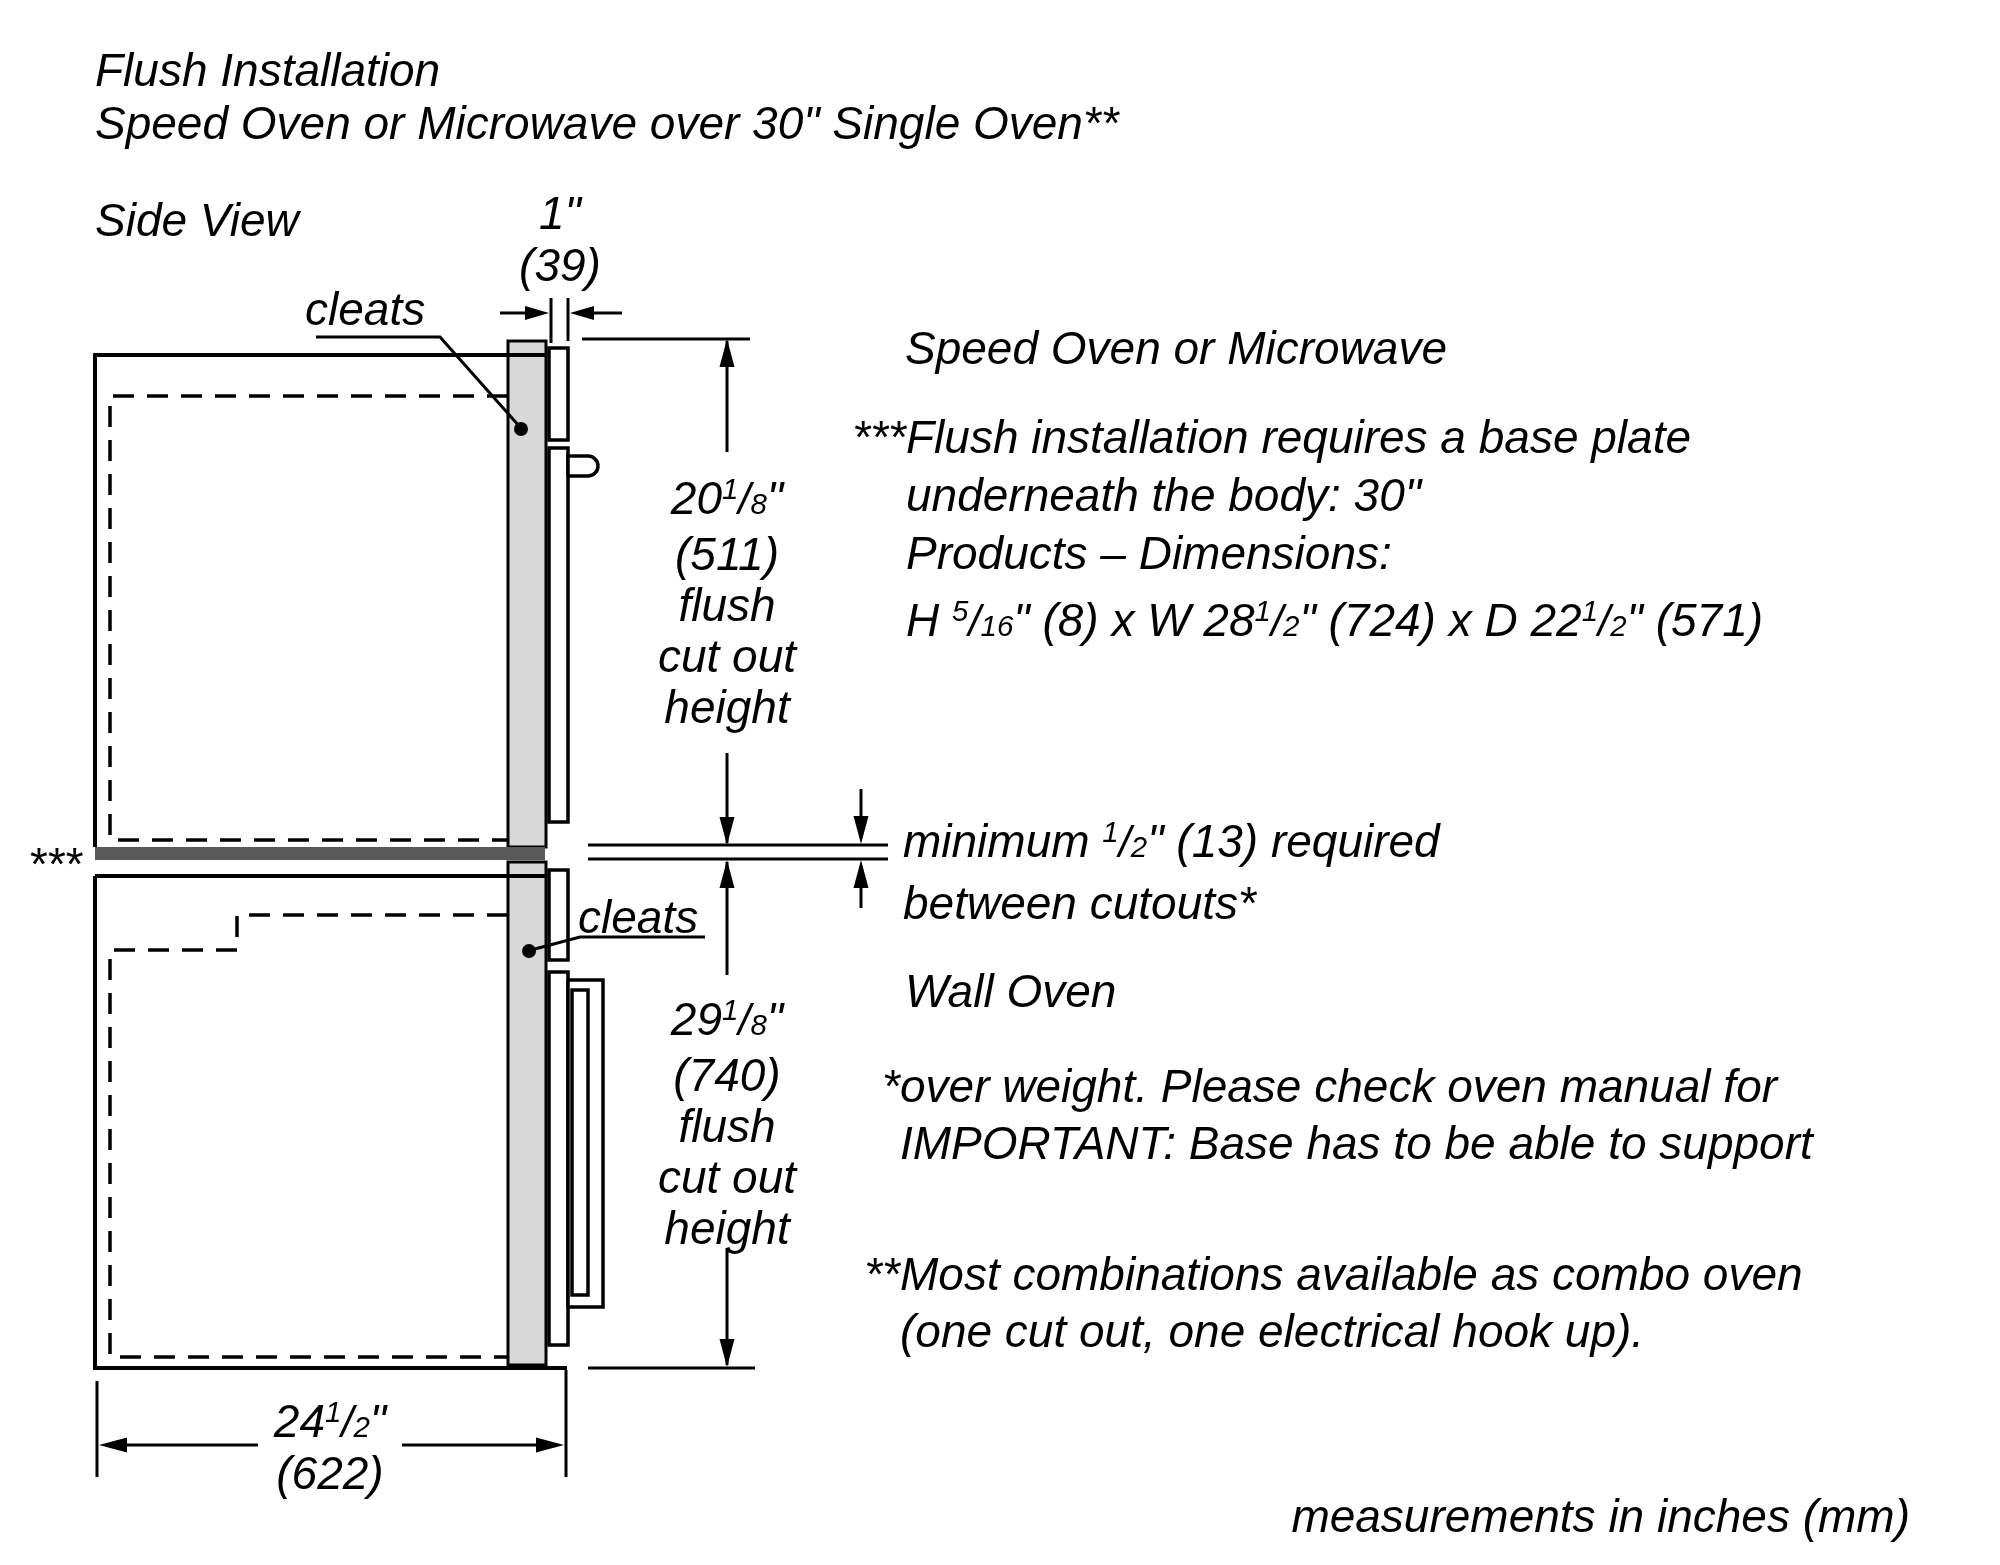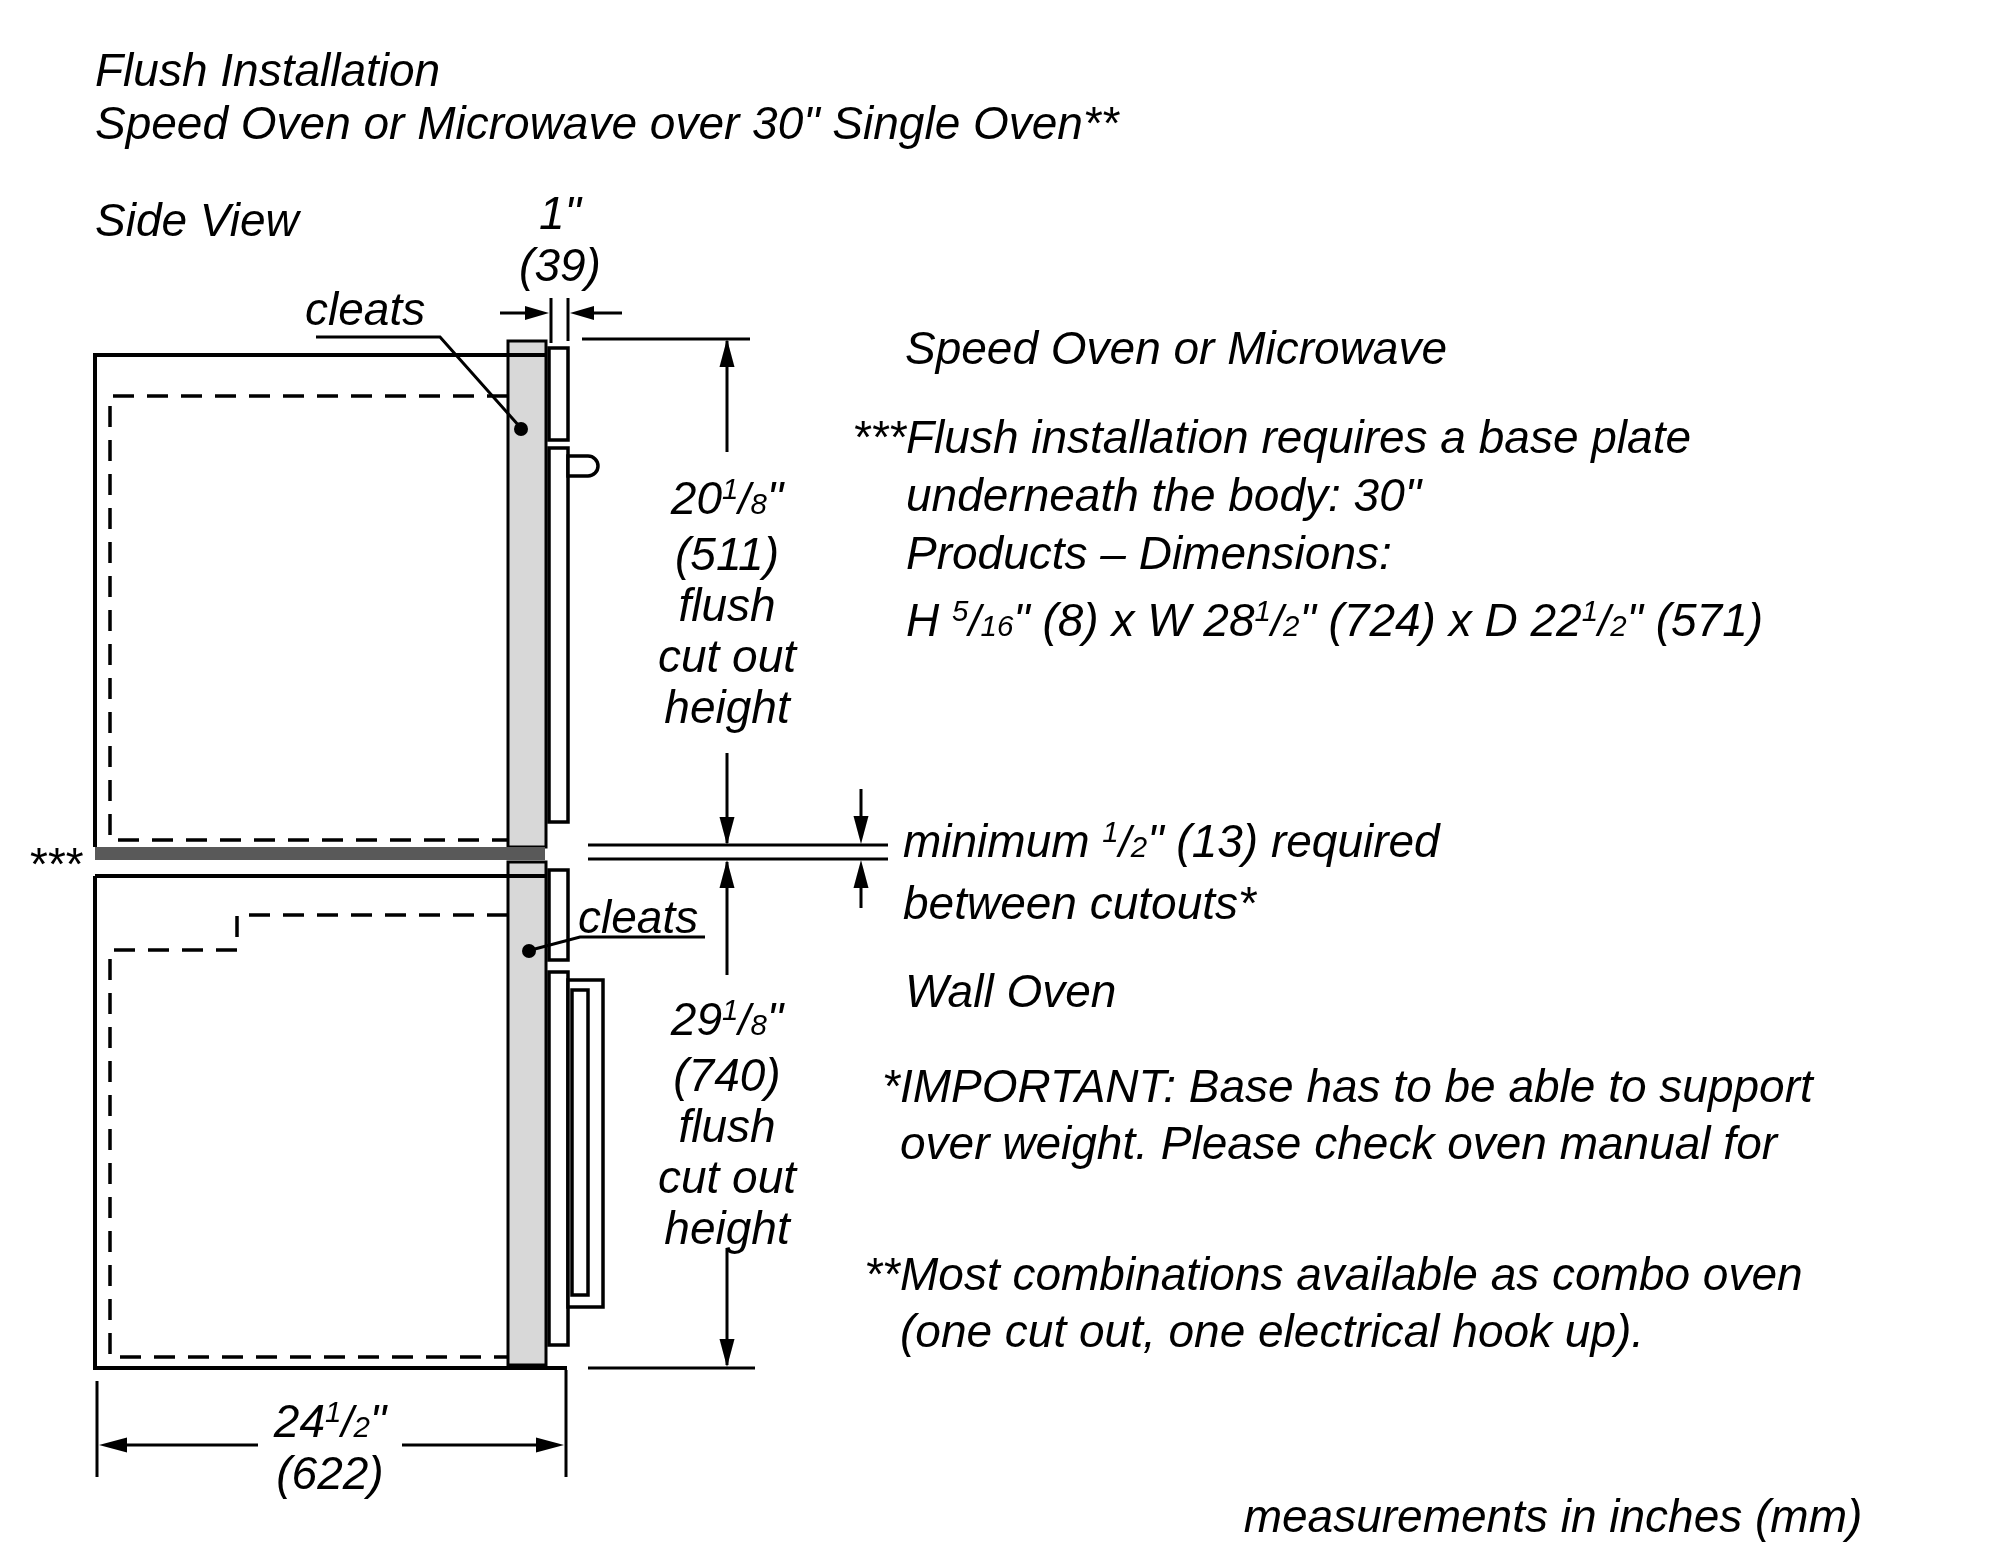--- a/index.html
+++ b/index.html
@@ -152,25 +152,25 @@
 
   <div class="abs note" style="left:903px;top:803px;">
     <div><span>minimum </span><span class="fr-n">1</span><span class="fr-s">/</span><span class="fr-d">2</span><span>" (13) required</span></div>
     <div><span>between cutouts*</span></div>
   </div>
 
   <div class="abs note" style="left:905px;top:963px;">Wall Oven</div>
 
   <div class="abs note" style="left:900px;top:1058px;">
     <span class="ast">*</span>
+    <div><span>over weight. Please check oven manual for</span></div>
     <div><span>IMPORTANT: Base has to be able to support</span></div>
-    <div><span>over weight. Please check oven manual for</span></div>
   </div>
 
   <div class="abs note" style="left:900px;top:1246px;">
     <span class="ast">**</span>
     <div><span>Most combinations available as combo oven</span></div>
     <div><span>(one cut out, one electrical hook up).</span></div>
   </div>
 
-  <div class="abs note" style="left:1172px;top:1488px;width:762px;text-align:center;">measurements in inches (mm)</div>
+  <div class="abs note" style="left:1148px;top:1488px;width:762px;text-align:right;">measurements in inches (mm)</div>
 
 </div>
 
 </body></html>

